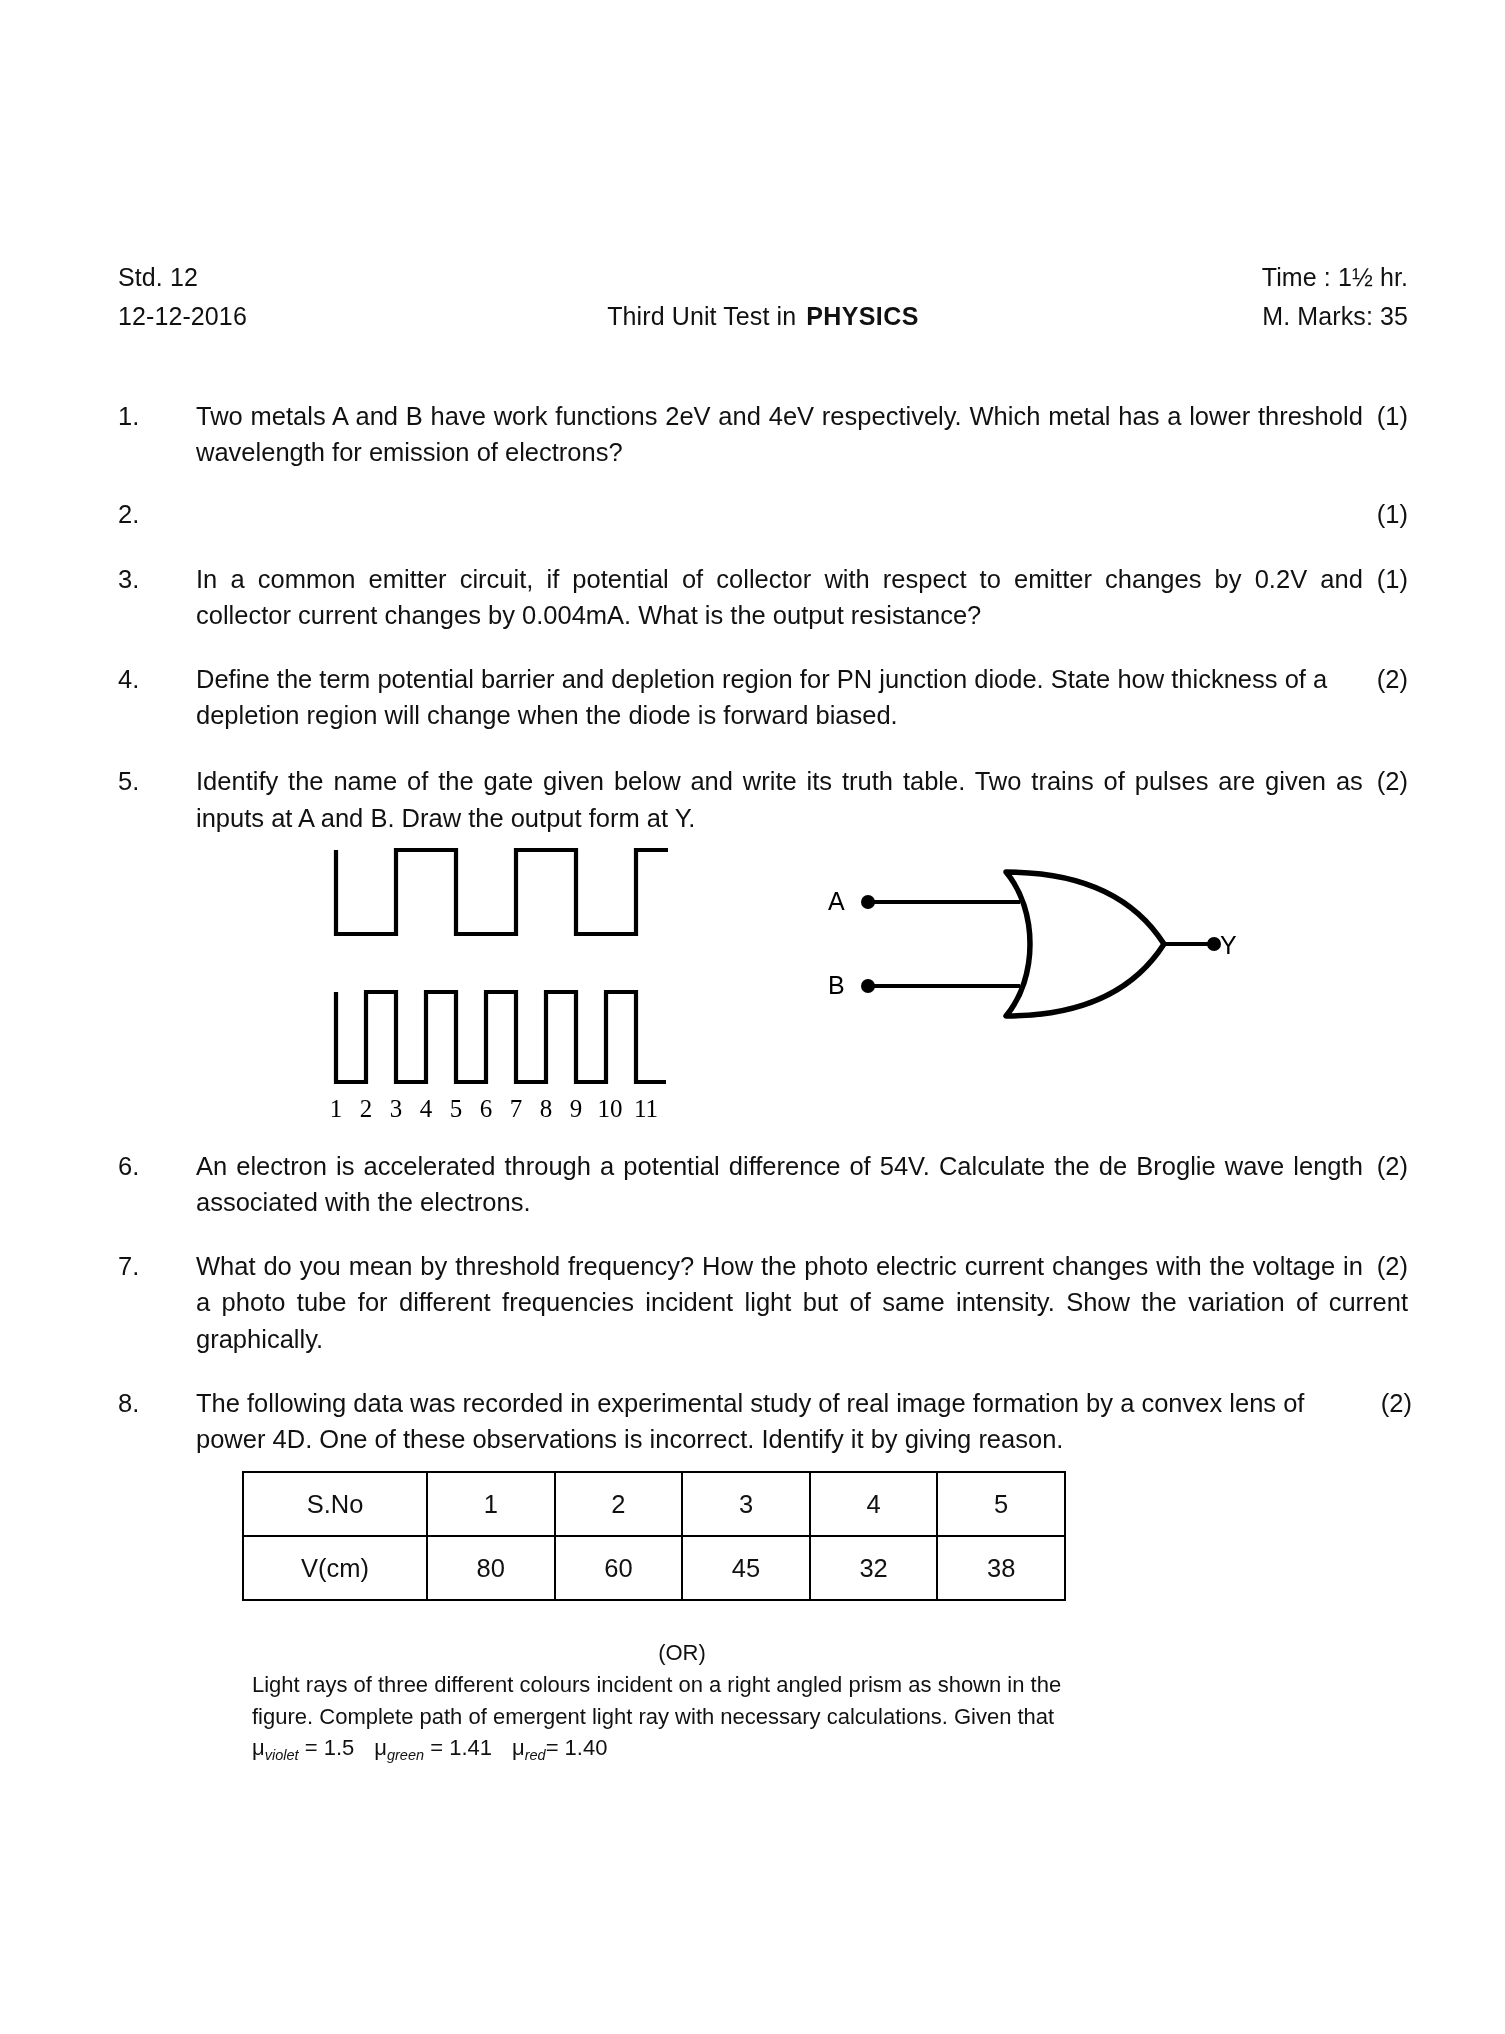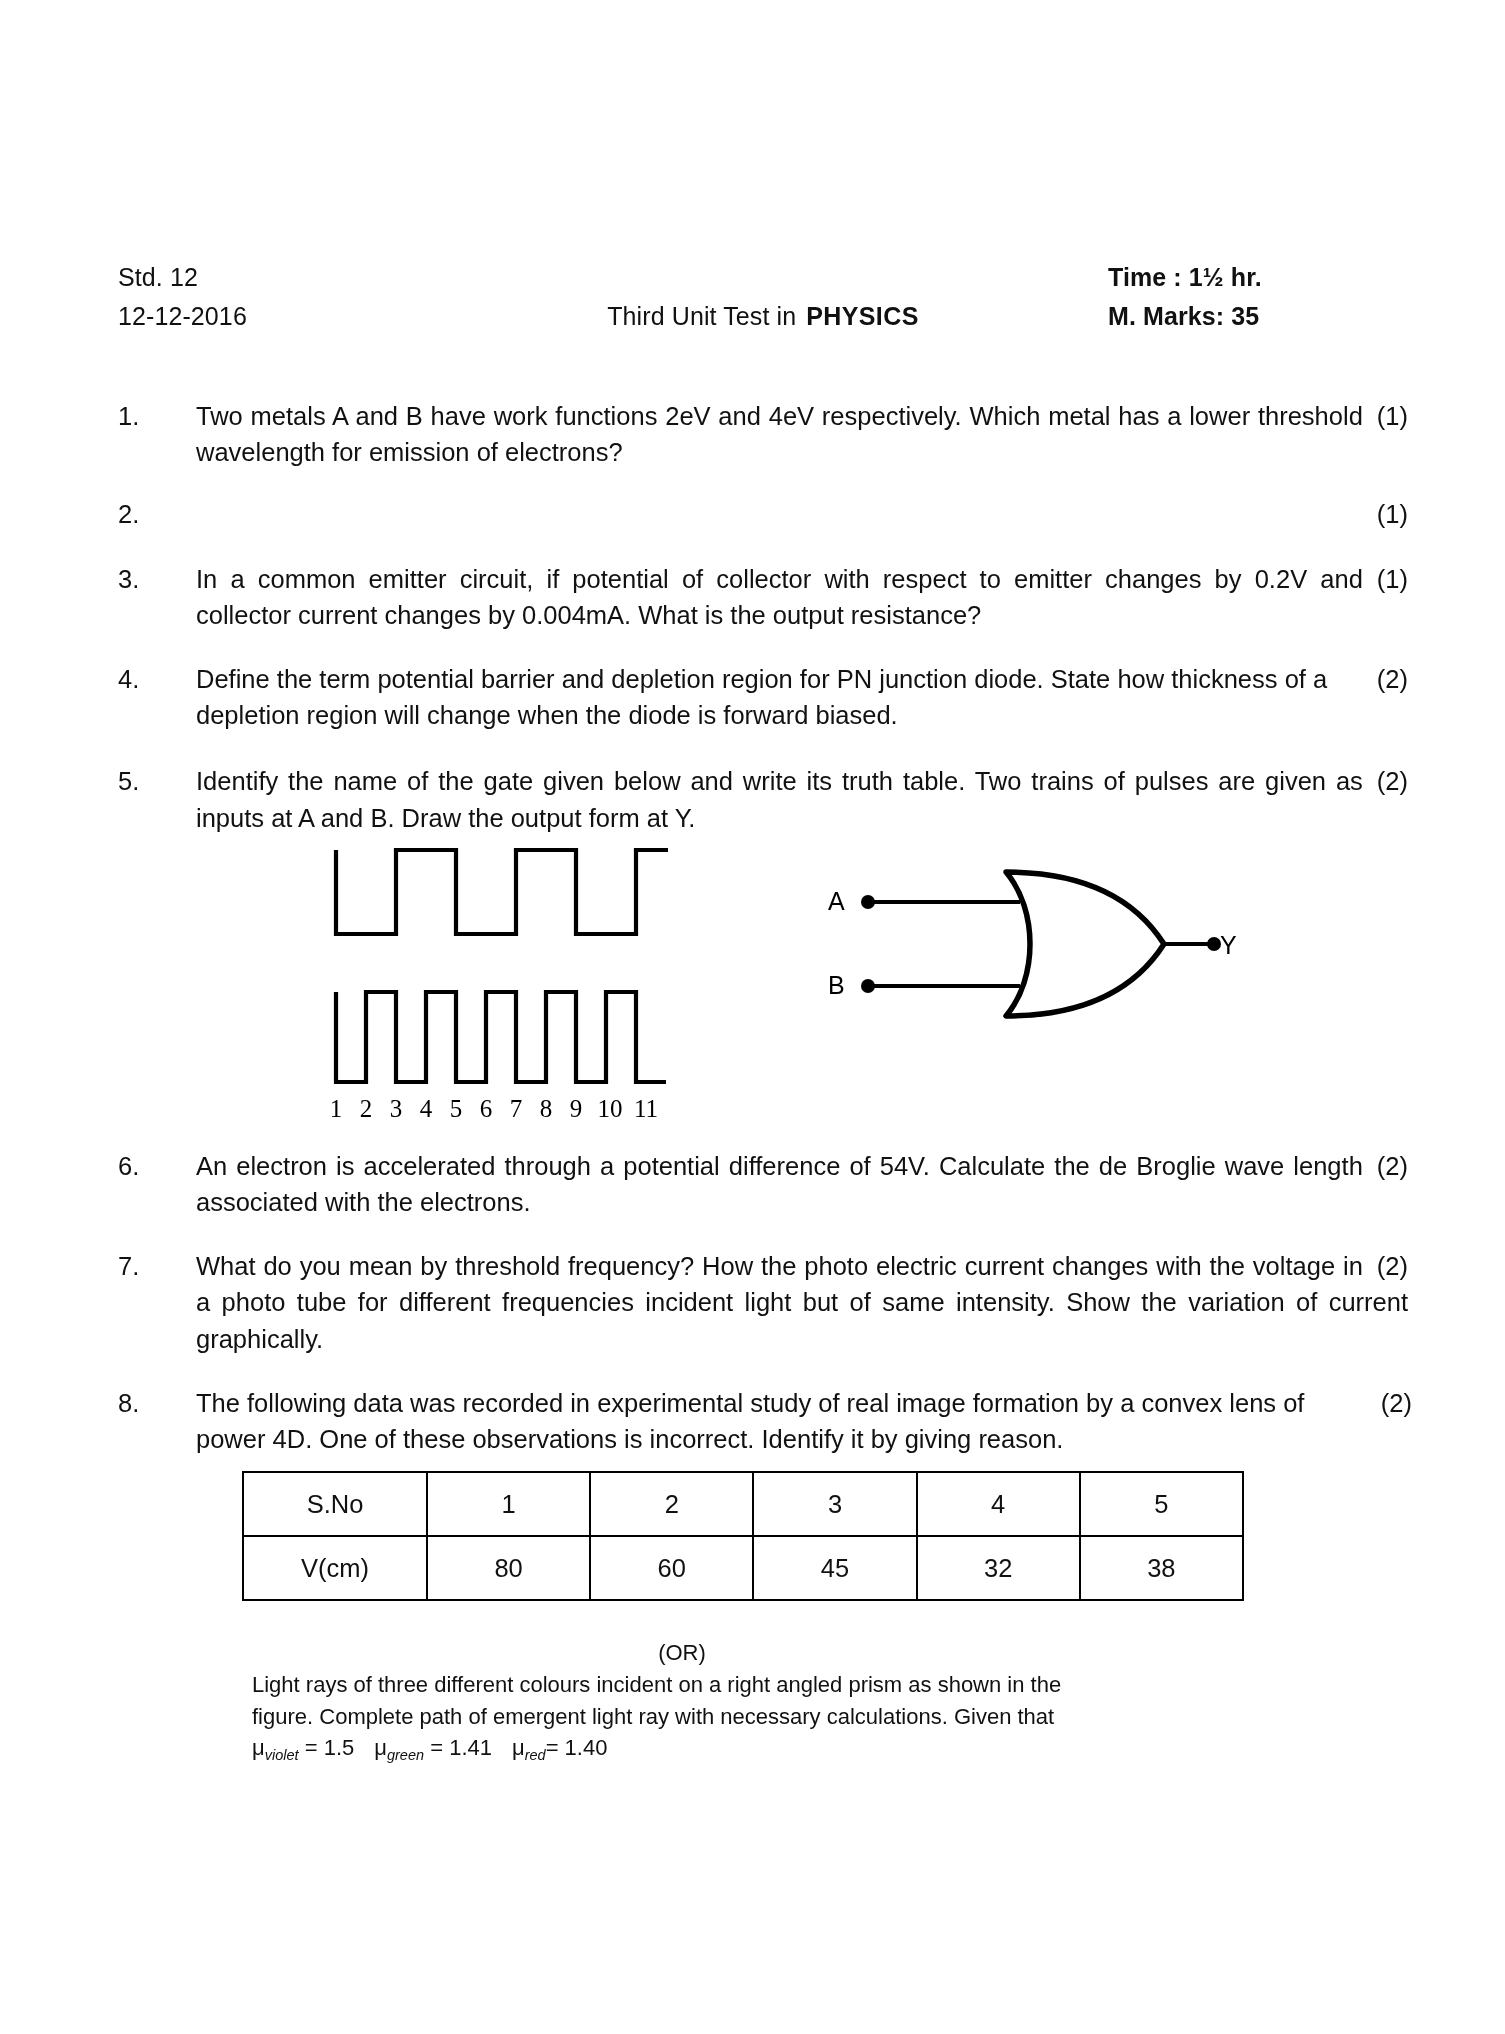--- a/index.html
+++ b/index.html
@@ -34,21 +34,21 @@
   .hdr-row {
     display: flex;
     align-items: baseline;
     justify-content: space-between;
     font-size: 25px;
     line-height: 1.55;
     letter-spacing: 0.1px;
   }
   .hdr-left  { width: 300px; text-align: left; }
   .hdr-mid   { flex: 1; text-align: center; }
-  .hdr-right { width: 300px; text-align: left; font-weight: bold; }
+  .hdr-right { width: 300px; text-align: right; }
   .hdr-mid .subject {
     font-weight: bold;
     margin-left: 10px;
     letter-spacing: 0.4px;
   }
 
   
   .qlist {
     position: absolute;
     left: 118px;
@@ -115,21 +115,21 @@
   .gate-body { fill: none; stroke: #000; stroke-width: 5.5; stroke-linejoin: round; }
   .gate-wire { stroke: #000; stroke-width: 4.2; fill: none; }
 
   
   .data-table-wrap {
     margin-top: 14px;
     margin-left: 46px;
   }
   table.data {
     border-collapse: collapse;
-    width: 1002px;
+    width: 824px;
     table-layout: fixed;
     padding-left: 28px;
   }
   table.data td {
     border: 2.5px solid #000;
     height: 54px;
     text-align: center;
     font-size: 25.5px;
     padding: 4px 0;
   }

